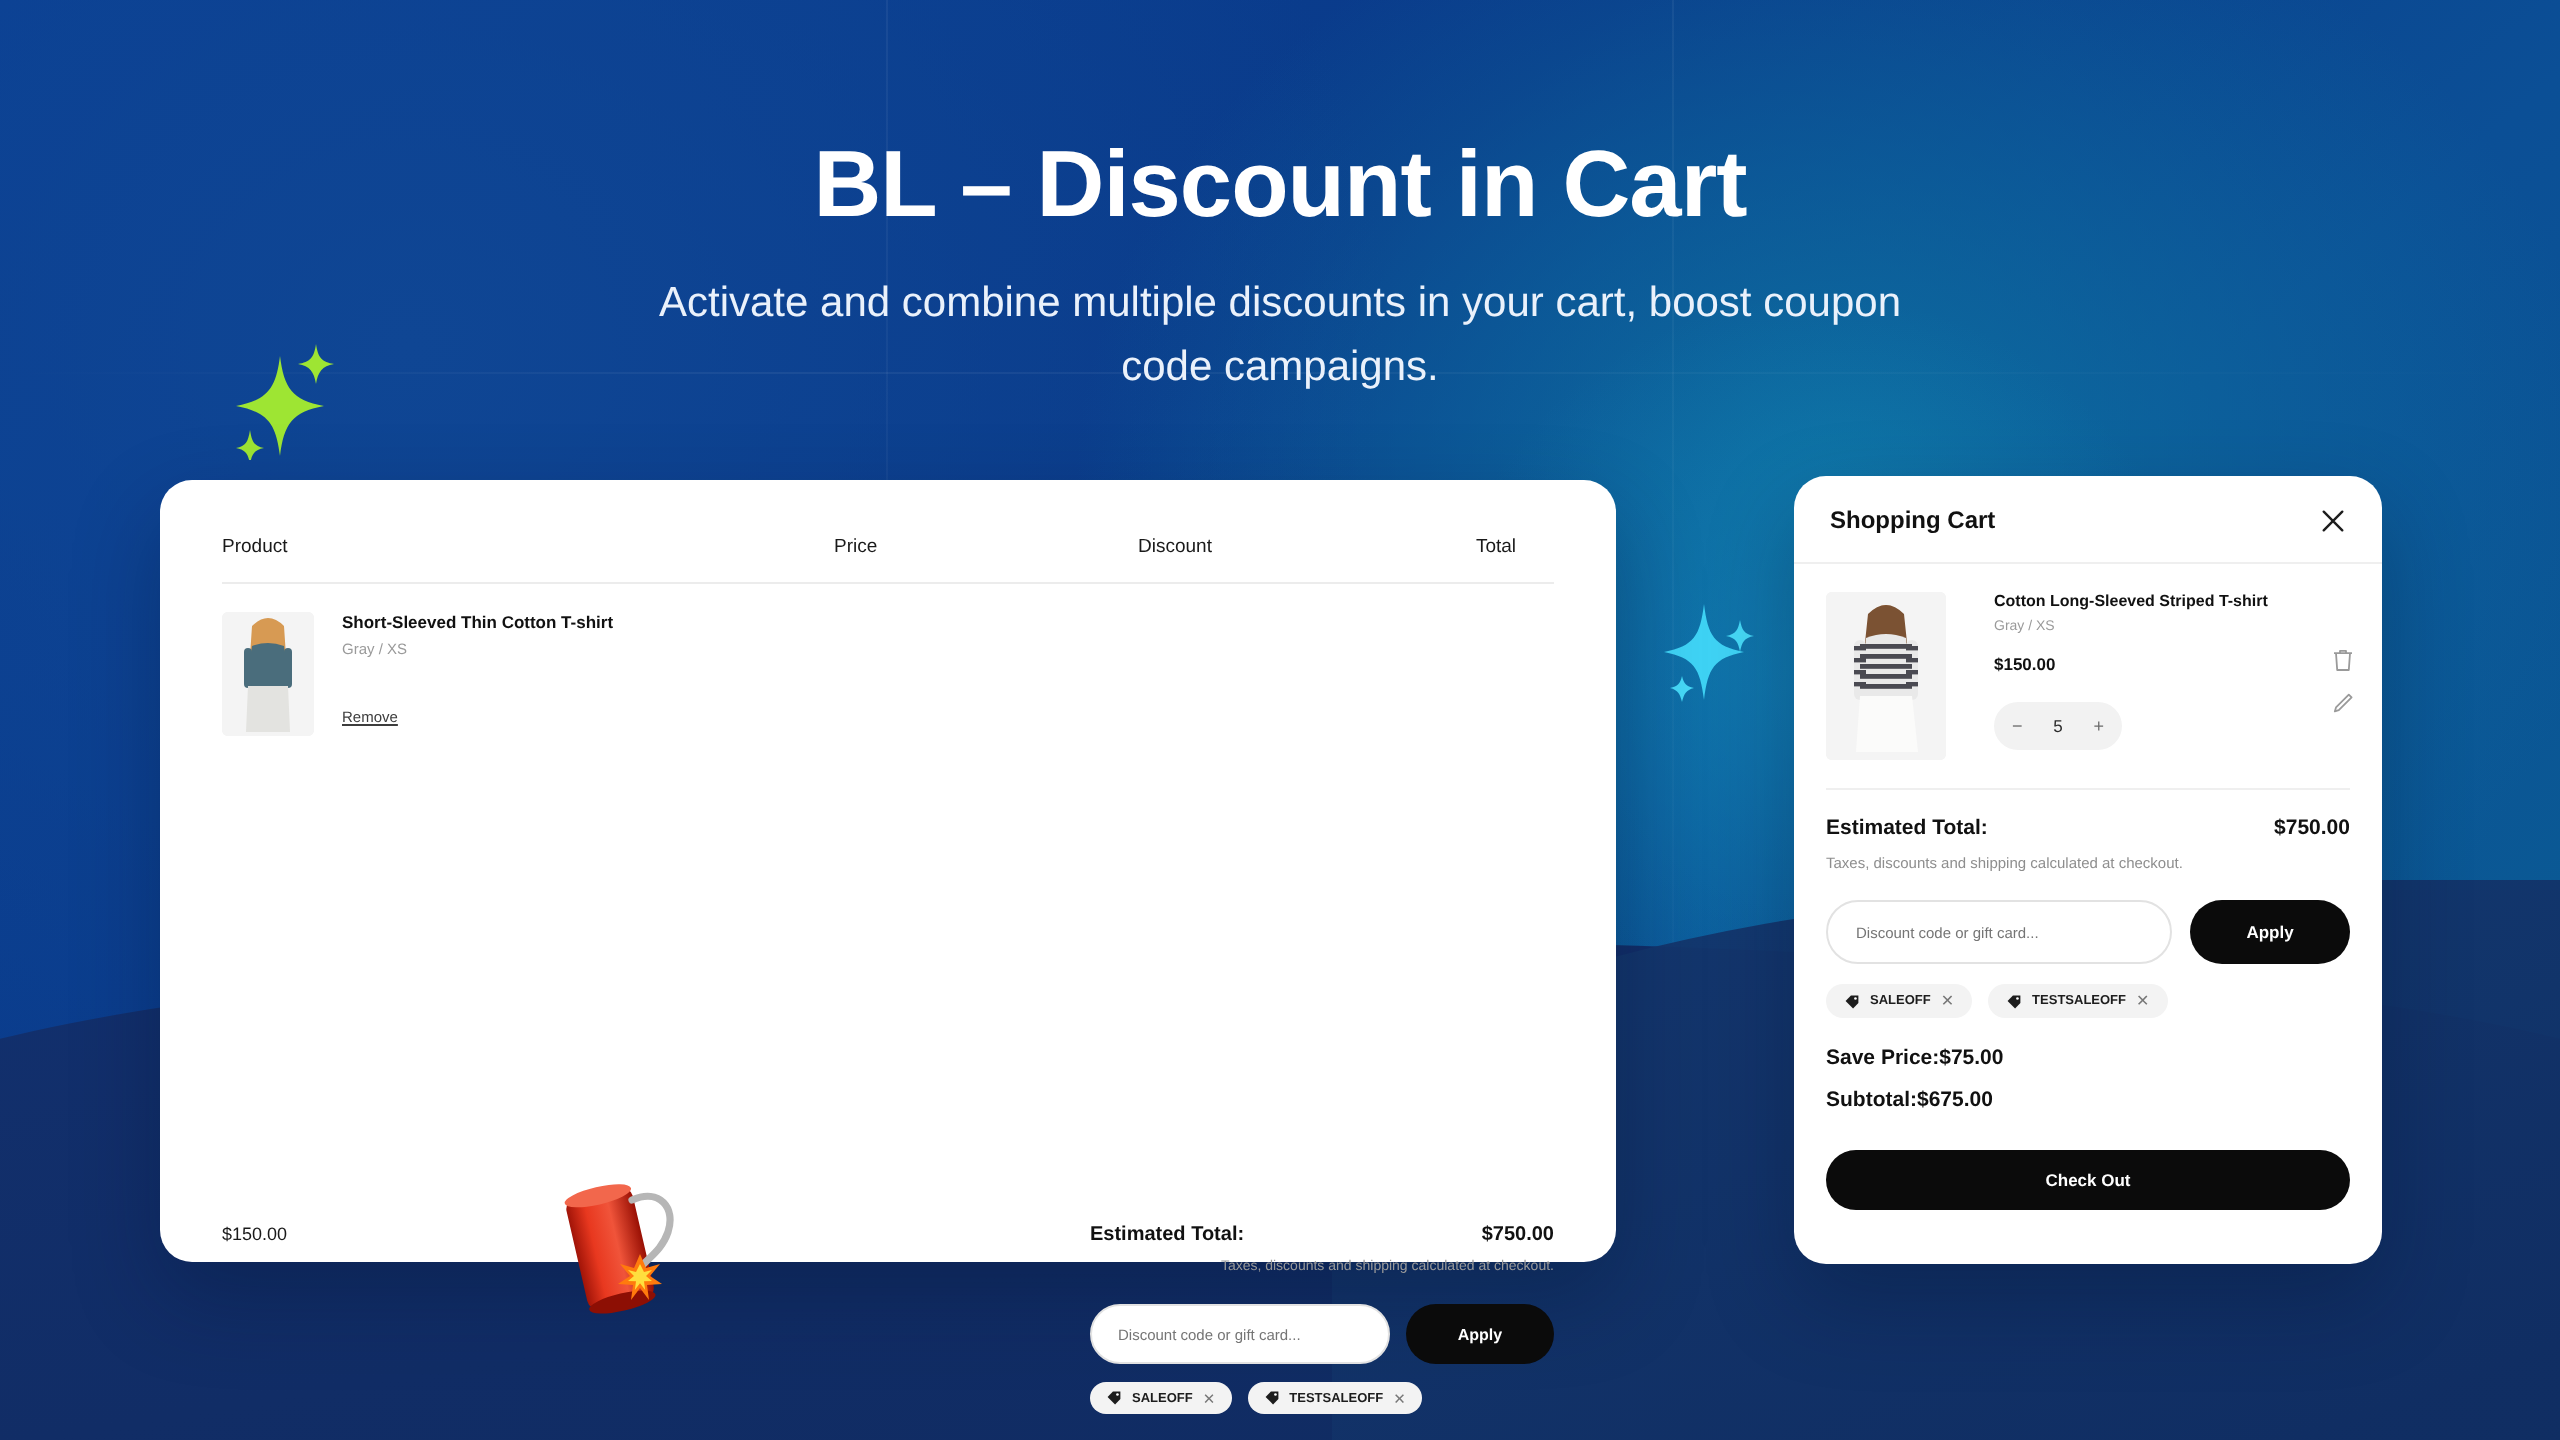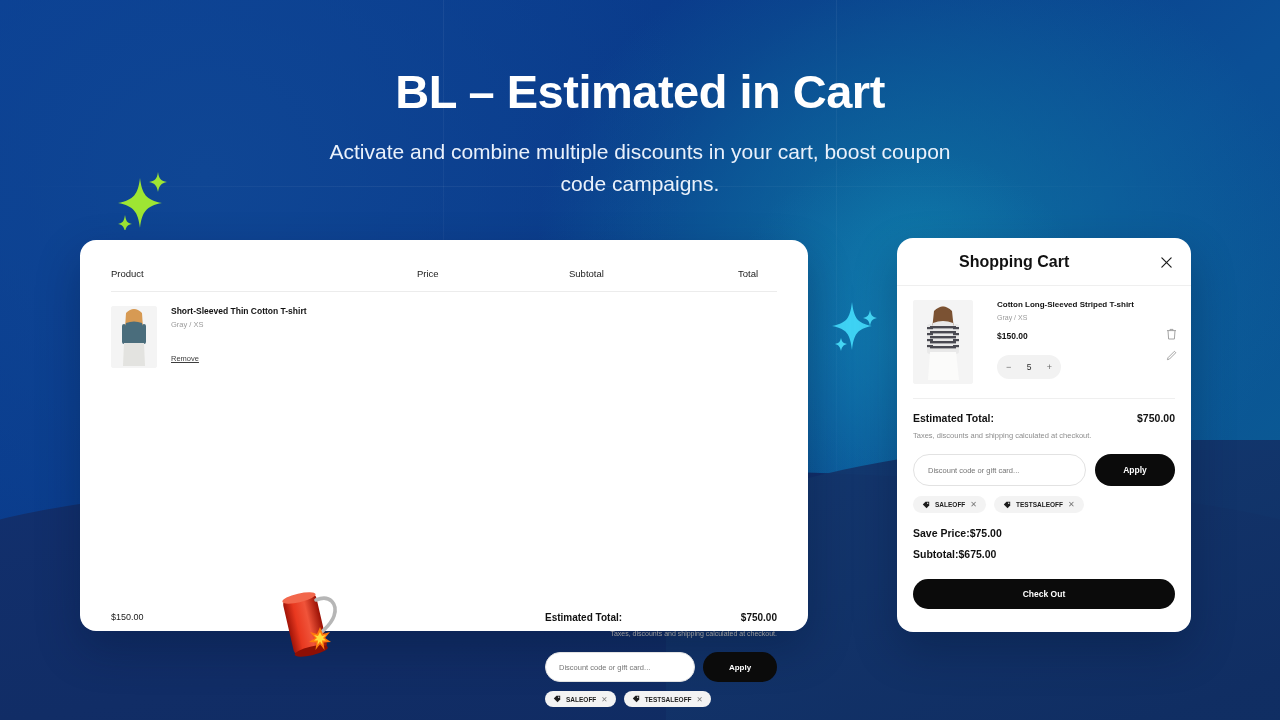--- a/index.html
+++ b/index.html
@@ -153,21 +153,21 @@
   }
   .chip .x { color: #777; font-size: 7.5px; font-weight: 400; cursor: pointer; }
   .tag-ic { width: 8px; height: 8px; display: block; }
 
   
   .dr-head {
     display: flex; align-items: center; justify-content: space-between;
     padding: 15px 18px 14px 18px;
     border-bottom: 1px solid #efefef;
   }
-  .dr-title { font-size: 16px; font-weight: 700; color: #111; margin-left: 44px; }
+  .dr-title { font-size: 12px; font-weight: 700; color: #111; }
   .dr-x { width: 13px; height: 13px; cursor: pointer; }
 
   .dr-item { display: flex; gap: 24px; padding: 14px 16px 0 16px; position: relative; }
   .dr-thumb {
     width: 60px; height: 84px; border-radius: 3px;
     background: #f2f2f2; overflow: hidden; flex: none;
   }
   .dr-name { font-size: 8px; font-weight: 700; color: #111; line-height: 1.35; }
   .dr-variant { font-size: 7px; color: #9a9a9a; margin-top: 3px; }
   .dr-price { font-size: 8.5px; font-weight: 700; color: #111; margin-top: 10px; }
@@ -222,21 +222,21 @@
 
   <div class="bg-base"></div>
   <div class="bg-glow-c"></div>
   <div class="bg-vline" style="left:443px"></div>
   <div class="bg-vline" style="left:836px"></div>
   <div class="bg-hline" style="top:186px"></div>
   <div class="bg-lower"></div>
   <div class="bg-lower2"></div>
 
   <div class="hero">
-    <div class="hero-title">BL – Estimated in Cart</div>
+    <div class="hero-title">BL – Discount in Cart</div>
     <div class="hero-sub">Activate and combine multiple discounts in your cart, boost coupon code campaigns.</div>
   </div>
 
   <div class="sparkle" style="left:108px; top:158px;">
     <svg width="72" height="72" viewBox="0 0 72 72">
       <path d="M32 20 C34 36 38 42 54 45 C38 48 34 54 32 70 C30 54 26 48 10 45 C26 42 30 36 32 20 Z" fill="#9ee533"></path>
       <path d="M50 14 C51 21 53 23 59 24 C53 25 51 28 50 34 C49 28 47 25 41 24 C47 23 49 21 50 14 Z" fill="#9ee533"></path>
       <path d="M17 57 C18 63 19 65 24 66 C19 67 18 69 17 74 C16 69 15 67 10 66 C15 65 16 63 17 57 Z" fill="#9ee533"></path>
     </svg>
   </div>
@@ -247,21 +247,21 @@
       <path d="M44 16 C45 21 46 23 51 24 C46 25 45 27 44 32 C43 27 42 25 37 24 C42 23 43 21 44 16 Z" fill="#46d9f7"></path>
       <path d="M15 44 C16 48 17 49 21 50 C17 51 16 53 15 57 C14 53 13 51 9 50 C13 49 14 48 15 44 Z" fill="#46d9f7"></path>
     </svg>
   </div>
 
   <div class="card card-left">
 
     <div class="tbl-head">
       <div class="th-product">Product</div>
       <div class="th-price">Price</div>
-      <div class="th-qty">Subtotal</div>
+      <div class="th-qty">Discount</div>
       <div class="th-total">Total</div>
     </div>
     <div class="row-divider"></div>
 
     <div class="row">
       <div class="cell-product">
         <div class="thumb">
           <svg width="46" height="62" viewBox="0 0 46 62">
             <rect width="46" height="62" fill="#f4f4f4"></rect>
             <ellipse cx="23" cy="11" rx="6" ry="7.5" fill="#e8b98c"></ellipse>

